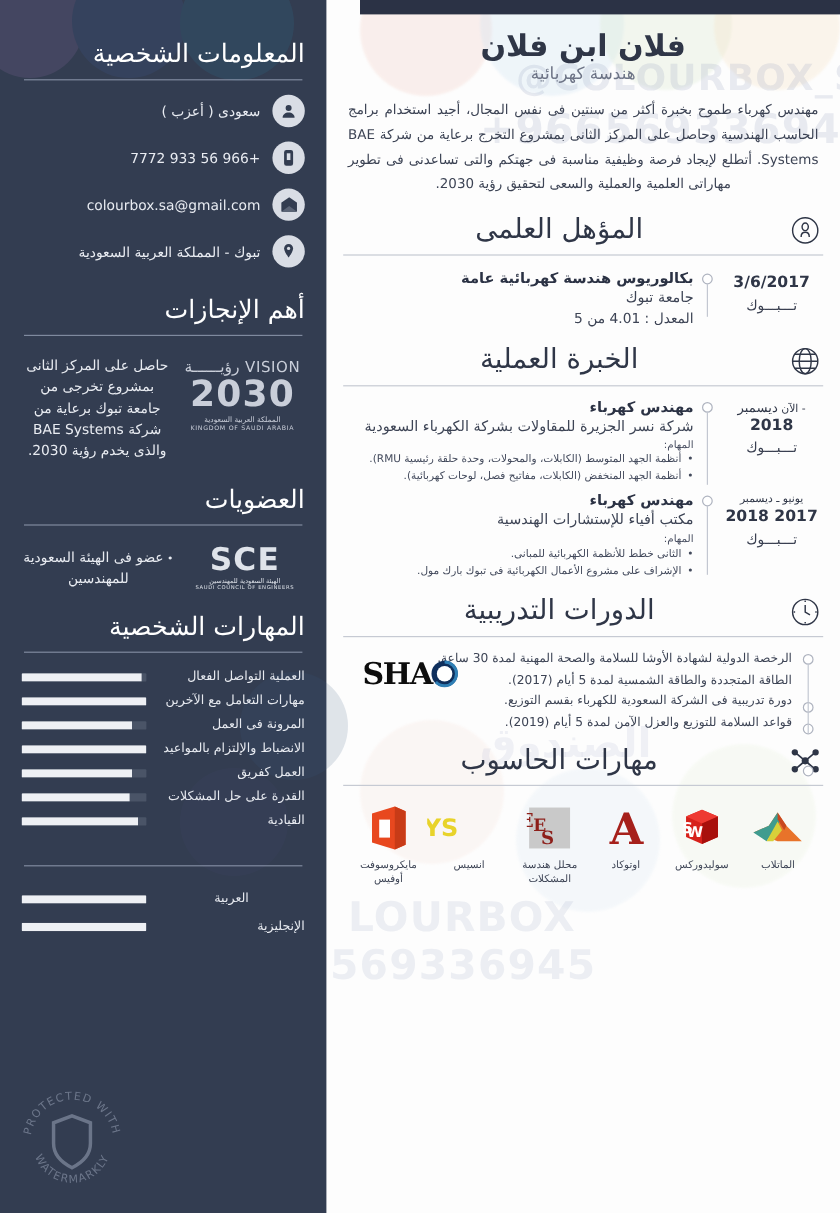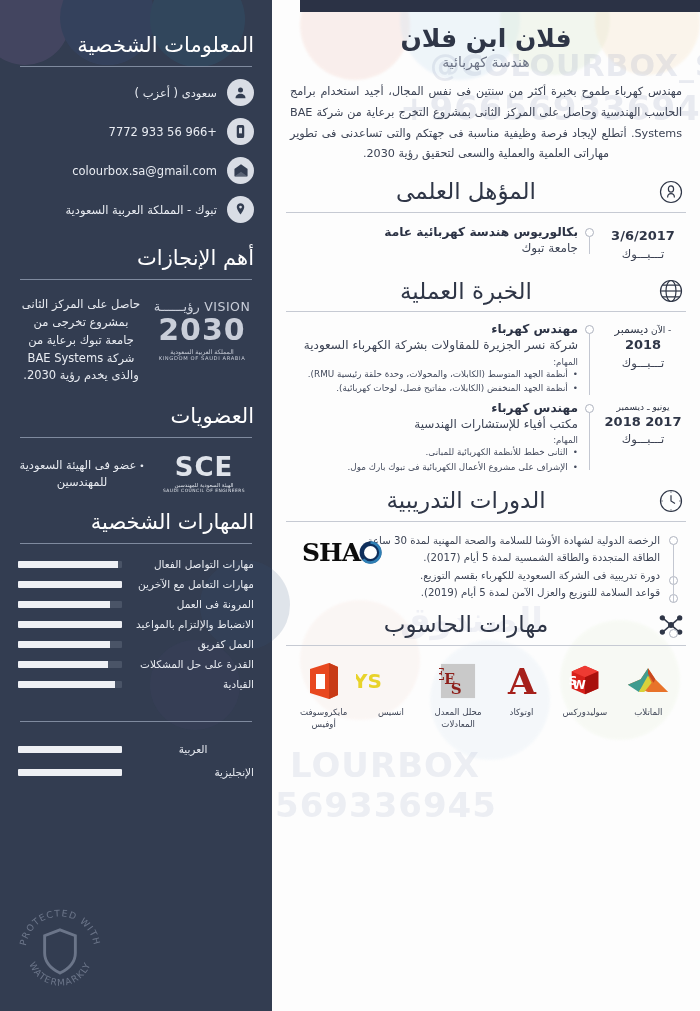--- a/index.html
+++ b/index.html
@@ -290,21 +290,21 @@
           <span style="font-size:9px;">•&nbsp;</span><span>عضو فى الهيئة السعودية للمهندسين</span>
         </div>
       </div>
 
       <div style="height:18px"></div>
       <div class="sb-title">المهارات الشخصية</div>
       <div class="sb-rule"></div>
       <div style="height:6px"></div>
 
       <div class="skill-row">
-        <span class="skill-label">مهارات التواصل الفعال</span>
+        <span class="skill-label">العملية التواصل الفعال</span>
         <span class="bar">
             <span class="bar-fill" style="width:96%"></span>
           </span>
       </div>
       <div class="skill-row">
         <span class="skill-label">مهارات التعامل مع الآخرين</span>
         <span class="bar">
             <span class="bar-fill" style="width:100%"></span>
           </span>
       </div>
@@ -399,20 +399,21 @@
           <div class="d-big">3/6/2017</div>
           <div class="d-city">تـــبـــوك</div>
         </div>
         <div class="tl">
           <span class="tl-dot"></span>
           <span class="tl-line" style="bottom:8px"></span>
         </div>
         <div class="entry-body">
           <div class="e-title">بكالوريوس هندسة كهربائية عامة</div>
           <div class="e-org">جامعة تبوك</div>
+          <div class="e-gpa">المعدل : 4.01 من 5</div>
         </div>
       </div>
 
       <div class="sec-head" style="margin-top:16px;">
         <span class="sec-icon">
           <svg width="24" height="24" viewBox="0 0 24 24" fill="none" stroke="#2f3647" stroke-width="1.2">
             <circle cx="12" cy="12" r="10.5"></circle>
             <ellipse cx="12" cy="12" rx="5" ry="10.5"></ellipse>
             <line x1="1.5" y1="12" x2="22.5" y2="12"></line>
             <path d="M3.4 6.2h17.2M3.4 17.8h17.2"></path>
@@ -572,21 +573,21 @@
 
         <div class="app">
           <div class="app-logo">
             <svg width="38" height="36" viewBox="0 0 40 38">
               <rect x="2" y="1" width="36" height="36" fill="#c9c9c9"></rect>
               <text x="6" y="18" font-family="DejaVu Serif, serif" font-size="17" font-weight="700" fill="#8d1f1a">E</text>
               <text x="17" y="22" font-family="DejaVu Serif, serif" font-size="15" font-weight="700" fill="#8d1f1a">E</text>
               <text x="24" y="33" font-family="DejaVu Serif, serif" font-size="16" font-weight="700" fill="#8d1f1a">S</text>
             </svg>
           </div>
-          <div class="app-name">محلل المعدل المعادلات</div>
+          <div class="app-name">محلل هندسة المشكلات</div>
         </div>
 
         <div class="app" style="width:74px;">
           <div class="app-logo">
             <svg width="70" height="24" viewBox="0 0 70 24">
               <text x="0" y="19" font-family="DejaVu Sans, sans-serif" font-size="20" font-weight="700" fill="#1a1a1a">AN</text>
               <text x="26" y="19" font-family="DejaVu Sans, sans-serif" font-size="20" font-weight="700" fill="#e8d32a">SYS</text>
             </svg>
           </div>
           <div class="app-name">انسيس</div>

